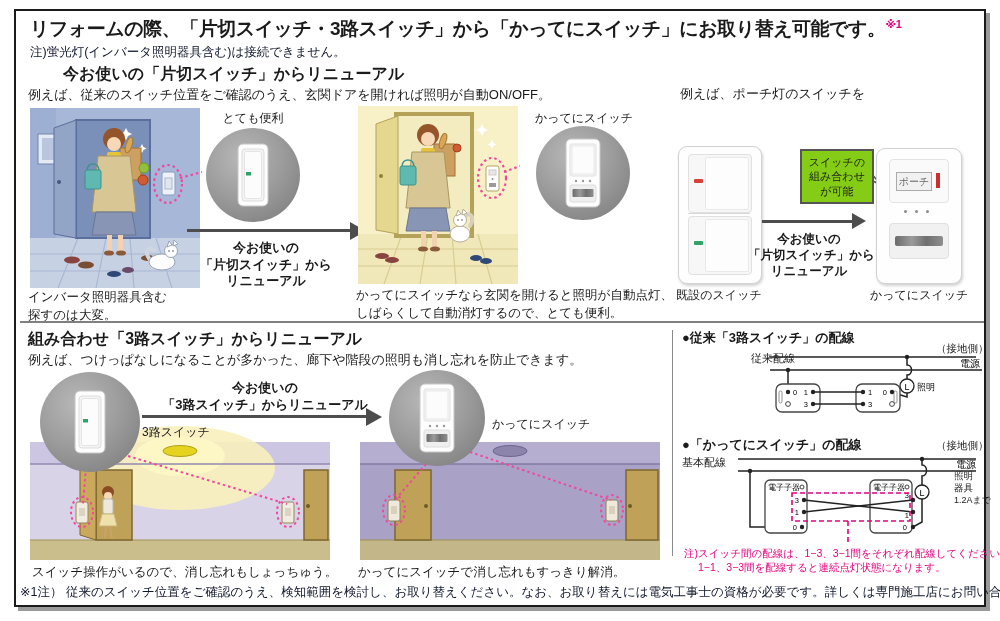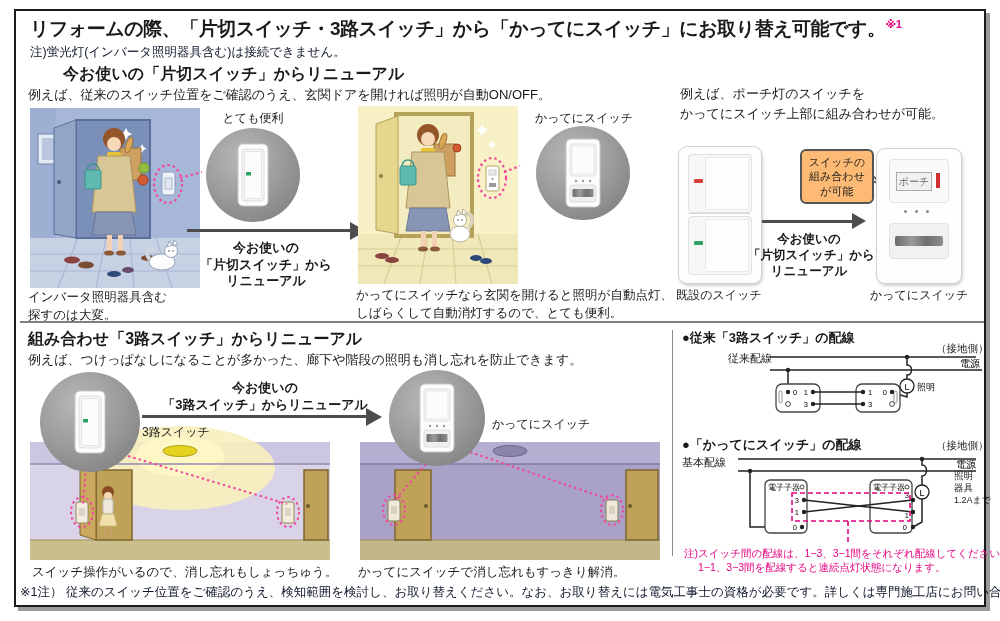--- a/index.html
+++ b/index.html
@@ -11,21 +11,21 @@
   .ttl sup{font-size:11px;color:#e4007f;vertical-align:7px;font-weight:bold;}
   .magenta{color:#0f172a;}
   .sechead{font-size:16px;font-weight:bold;white-space:nowrap;}
   .desc{font-size:13px;white-space:nowrap;}
   .cap{font-size:12.5px;line-height:1.4;white-space:nowrap;}
   .lbl{font-size:12px;text-align:center;white-space:nowrap;}
   .arrtxt{font-size:13px;font-weight:bold;text-align:center;line-height:1.28;white-space:nowrap;}
   .arrline{background:#4d4d4d;height:3px;}
   .arrhead{width:0;height:0;border-top:9px solid transparent;border-bottom:9px solid transparent;border-left:16px solid #4d4d4d;}
   .plate{position:absolute;background:#fefefe;border:1.5px solid #d2d2d2;border-radius:9px;box-shadow:1px 2px 3px rgba(0,0,0,.18);}
-  .callout{border:2px solid #555;border-radius:6px;background:#fdba74;font-size:11px;line-height:1.3;
+  .callout{border:2px solid #555;border-radius:0;background:#84cc16;font-size:11px;line-height:1.3;
            text-align:center;padding:4px 3px;white-space:nowrap;}
   .wnote{font-size:10.5px;line-height:1.35;color:#e4007f;white-space:nowrap;}
   .wlbl{font-size:11px;white-space:nowrap;}
   svg{overflow:visible;display:block;}
   svg text{font-family:"Liberation Sans","DejaVu Sans",sans-serif;}
   .dot3{display:flex;gap:8px;}
   .dot3 i{width:3px;height:3px;border-radius:50%;background:#8a8a8a;}
   .band{background:linear-gradient(90deg,#6a6a6a,#9b9b9b 35%,#6f6f6f 65%,#8e8e8e);border-radius:2px;}
 </style>
 </head>
@@ -189,21 +189,20 @@
       <circle cx="40" cy="55" r="1.2" fill="#999"></circle>
         <circle cx="47" cy="55" r="1.2" fill="#999"></circle>
         <circle cx="54" cy="55" r="1.2" fill="#999"></circle>
       <rect x="34" y="59" width="26" height="17" rx="2" fill="#efefef" stroke="#dddddd"></rect>
       <rect x="36.5" y="63" width="21" height="8" rx="1" fill="url(#gradBand)"></rect>
     </g>
   </svg>
 
   <div class="abs desc" style="left:680px;top:84px;line-height:1.55;">
     <div>例えば、ポーチ灯のスイッチを</div>
-    <div>かってにスイッチ上部に組み合わせが可能。</div>
   </div>
 
   <div class="abs plate" style="left:678px;top:146px;width:82px;height:136px;">
     <div class="abs" style="left:9px;top:7px;width:62px;height:57px;background:#f7f7f7;border:1px solid #e0e0e0;border-radius:4px;">
       <div class="abs" style="left:16px;top:2px;width:42px;height:51px;background:#fdfdfd;border:1px solid #e9e9e9;border-radius:2px;"></div>
       <div class="abs" style="left:5px;top:24px;width:9px;height:4px;background:#d6423a;border-radius:1px;"></div>
     </div>
     <div class="abs" style="left:9px;top:66px;width:62px;height:1px;background:#d8d8d8;"></div>
     <div class="abs" style="left:9px;top:69px;width:62px;height:57px;background:#f7f7f7;border:1px solid #e0e0e0;border-radius:4px;">
       <div class="abs" style="left:16px;top:2px;width:42px;height:51px;background:#fdfdfd;border:1px solid #e9e9e9;border-radius:2px;"></div>
@@ -330,21 +329,21 @@
       <rect x="64" y="60" width="26" height="17" rx="2" fill="#efefef" stroke="#dddddd"></rect>
       <rect x="66.5" y="64" width="21" height="8" rx="1" fill="url(#gradBand)"></rect>
     </g>
   </svg>
   <div class="abs lbl" style="left:492px;top:416px;">かってにスイッチ</div>
   <div class="abs cap" style="left:358px;top:564px;">かってにスイッチで消し忘れもすっきり解消。</div>
 
   <div class="abs" style="left:672px;top:330px;width:1px;height:226px;background:#8a8a8a;"></div>
 
   <div class="abs wlbl" style="left:682px;top:329px;font-weight:bold;font-size:13px;">●従来「3路スイッチ」の配線</div>
-  <div class="abs wlbl" style="left:728px;top:351px;">従来配線</div>
+  <div class="abs wlbl" style="left:751px;top:351px;">従来配線</div>
   <div class="abs wlbl" style="left:936px;top:342px;font-size:10.5px;">（接地側）</div>
 
   <svg class="abs" style="left:680px;top:346px;" width="306" height="90" viewBox="0 0 306 90">
     <line x1="90" y1="11" x2="296" y2="11" stroke="#222" stroke-width="1.5"></line>
     <line x1="90" y1="24" x2="302" y2="24" stroke="#222" stroke-width="1.5"></line>
     <text x="300" y="21" font-size="10" text-anchor="end">電源</text>
     <circle cx="227" cy="11" r="2.2" fill="#222"></circle>
     <circle cx="108" cy="24" r="2.2" fill="#222"></circle>
     <path d="M108,24 L108,46" stroke="#222" stroke-width="1.5" fill="none"></path>
     <path d="M227,11 L227,19 C233,19 233,29 227,29 L227,33" stroke="#222" stroke-width="1.5" fill="none"></path>

